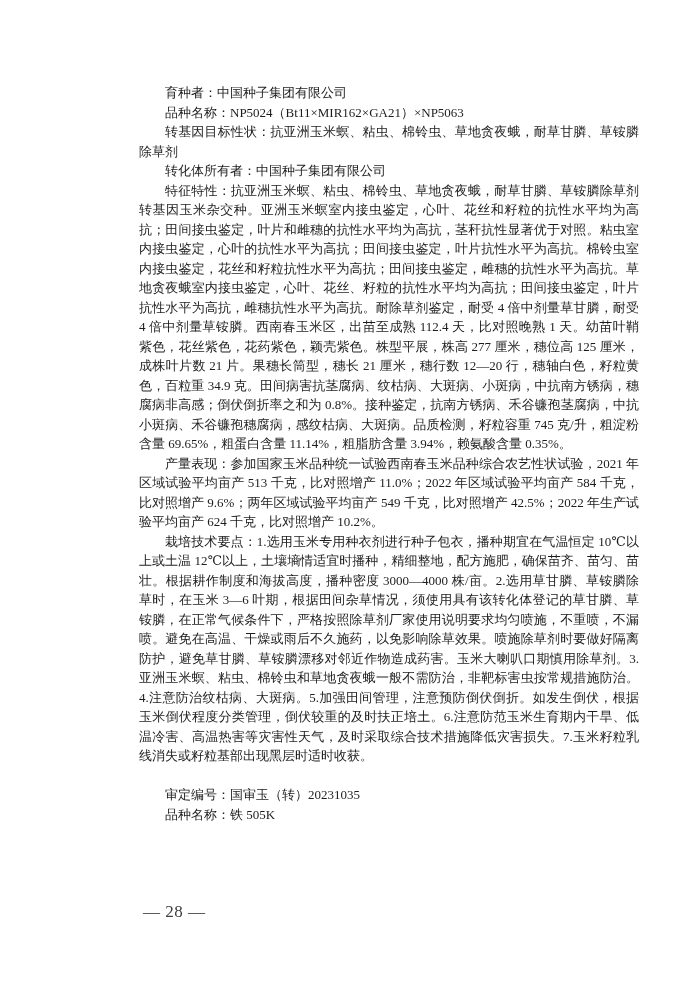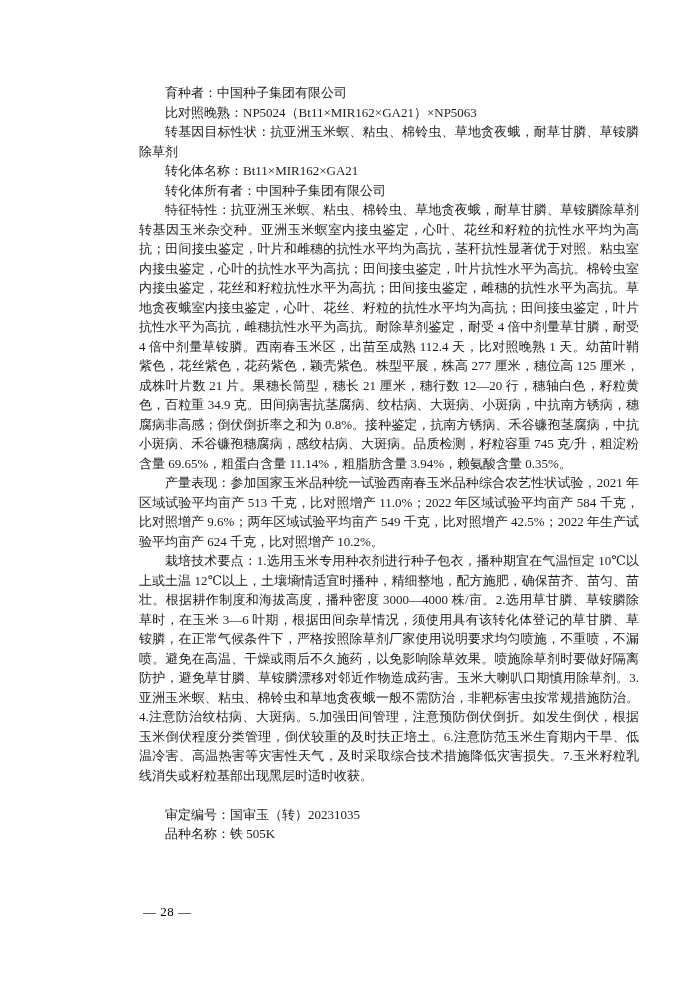--- a/index.html
+++ b/index.html
@@ -32,36 +32,35 @@
     overflow-wrap: break-word;
     word-break: break-all;
   }
   .gap-above {
     margin-top: 19.5px;
   }
   .page-number {
     position: absolute;
     left: 104px;
     top: 902px;
-    font-size: 13px;
+    font-size: 17px;
     line-height: 20px;
     letter-spacing: 0.5px;
-    color: #000000;
+    color: #404040;
     font-family: "Liberation Serif", "DejaVu Serif", serif;
   }
 </style>
 </head>
 <body>
 
 <div class="page">
   <div class="content">
       <p class="par">育种者：中国种子集团有限公司</p>
-      <p class="par">比对照晚熟：NP5024（Bt11×MIR162×GA21）×NP5063</p>
+      <p class="par">品种名称：NP5024（Bt11×MIR162×GA21）×NP5063</p>
       <p class="par">转基因目标性状：抗亚洲玉米螟、粘虫、棉铃虫、草地贪夜蛾，耐草甘膦、草铵膦除草剂</p>
-      <p class="par">转化体名称：Bt11×MIR162×GA21</p>
       <p class="par">转化体所有者：中国种子集团有限公司</p>
       <p class="par">特征特性：抗亚洲玉米螟、粘虫、棉铃虫、草地贪夜蛾，耐草甘膦、草铵膦除草剂转基因玉米杂交种。亚洲玉米螟室内接虫鉴定，心叶、花丝和籽粒的抗性水平均为高抗；田间接虫鉴定，叶片和雌穗的抗性水平均为高抗，茎秆抗性显著优于对照。粘虫室内接虫鉴定，心叶的抗性水平为高抗；田间接虫鉴定，叶片抗性水平为高抗。棉铃虫室内接虫鉴定，花丝和籽粒抗性水平为高抗；田间接虫鉴定，雌穗的抗性水平为高抗。草地贪夜蛾室内接虫鉴定，心叶、花丝、籽粒的抗性水平均为高抗；田间接虫鉴定，叶片抗性水平为高抗，雌穗抗性水平为高抗。耐除草剂鉴定，耐受 4 倍中剂量草甘膦，耐受 4 倍中剂量草铵膦。西南春玉米区，出苗至成熟 112.4 天，比对照晚熟 1 天。幼苗叶鞘紫色，花丝紫色，花药紫色，颖壳紫色。株型平展，株高 277 厘米，穗位高 125 厘米，成株叶片数 21 片。果穗长筒型，穗长 21 厘米，穗行数 12—20 行，穗轴白色，籽粒黄色，百粒重 34.9 克。田间病害抗茎腐病、纹枯病、大斑病、小斑病，中抗南方锈病，穗腐病非高感；倒伏倒折率之和为 0.8%。接种鉴定，抗南方锈病、禾谷镰孢茎腐病，中抗小斑病、禾谷镰孢穗腐病，感纹枯病、大斑病。品质检测，籽粒容重 745 克/升，粗淀粉含量 69.65%，粗蛋白含量 11.14%，粗脂肪含量 3.94%，赖氨酸含量 0.35%。</p>
       <p class="par">产量表现：参加国家玉米品种统一试验西南春玉米品种综合农艺性状试验，2021 年区域试验平均亩产 513 千克，比对照增产 11.0%；2022 年区域试验平均亩产 584 千克，比对照增产 9.6%；两年区域试验平均亩产 549 千克，比对照增产 42.5%；2022 年生产试验平均亩产 624 千克，比对照增产 10.2%。</p>
       <p class="par">栽培技术要点：1.选用玉米专用种衣剂进行种子包衣，播种期宜在气温恒定 10℃以上或土温 12℃以上，土壤墒情适宜时播种，精细整地，配方施肥，确保苗齐、苗匀、苗壮。根据耕作制度和海拔高度，播种密度 3000—4000 株/亩。2.选用草甘膦、草铵膦除草时，在玉米 3—6 叶期，根据田间杂草情况，须使用具有该转化体登记的草甘膦、草铵膦，在正常气候条件下，严格按照除草剂厂家使用说明要求均匀喷施，不重喷，不漏喷。避免在高温、干燥或雨后不久施药，以免影响除草效果。喷施除草剂时要做好隔离防护，避免草甘膦、草铵膦漂移对邻近作物造成药害。玉米大喇叭口期慎用除草剂。3.亚洲玉米螟、粘虫、棉铃虫和草地贪夜蛾一般不需防治，非靶标害虫按常规措施防治。4.注意防治纹枯病、大斑病。5.加强田间管理，注意预防倒伏倒折。如发生倒伏，根据玉米倒伏程度分类管理，倒伏较重的及时扶正培土。6.注意防范玉米生育期内干旱、低温冷害、高温热害等灾害性天气，及时采取综合技术措施降低灾害损失。7.玉米籽粒乳线消失或籽粒基部出现黑层时适时收获。</p>
       <p class="par gap-above">审定编号：国审玉（转）20231035</p>
       <p class="par">品种名称：铁 505K</p>
     </div>
   <div class="page-number">— 28 —</div>
 </div>
 

